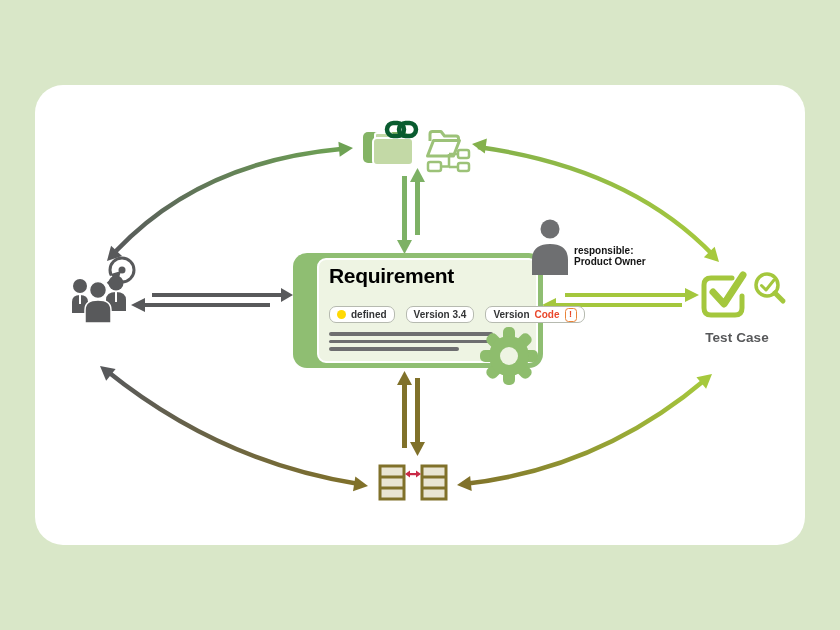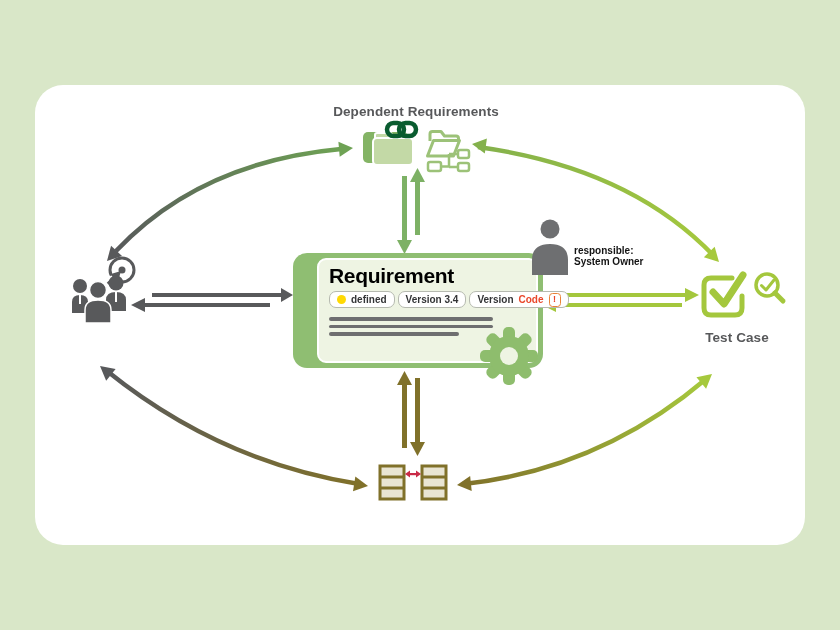--- a/index.html
+++ b/index.html
@@ -22,21 +22,21 @@
     background:#8fbe72;border-radius:14px;
   }
   .req-inner{
     position:absolute;left:24px;top:5px;right:5px;bottom:5px;
     background:#eef4e3;border:2px solid #ffffff;border-radius:9px;
     padding:4px 0 0 10px;box-sizing:border-box;
   }
   .req-title{
     font-size:21px;font-weight:bold;color:#000000;letter-spacing:-.3px;
   }
-  .badge-row{display:flex;gap:3px;margin-top:3px;}
+  .badge-row{display:flex;gap:11px;margin-top:18px;}
   .badge{
     display:flex;align-items:center;gap:5px;height:15px;
     background:#ffffff;border:1.5px solid #b6bab0;border-radius:7px;
     padding:0 7px;font-size:10px;font-weight:bold;color:#333436;white-space:nowrap;
   }
   .dot{width:9px;height:9px;border-radius:50%;background:#ffd903;}
   .high{color:#e9472b;}
   .alert-box{
     width:10px;height:12px;border:1.5px solid #e98339;border-radius:3.5px;
     display:flex;align-items:center;justify-content:center;
@@ -231,24 +231,23 @@
   </svg>
 
   <svg class="abs" style="left:531px;top:219px" width="38" height="56" viewBox="0 0 38 56">
     <g fill="#6e6f71">
       <circle cx="19" cy="10" r="9.5"></circle>
       <path d="M1,56 V41 Q1,25 19,25 Q37,25 37,41 V56 Z"></path>
     </g>
   </svg>
   <div class="resp-text">
     <div>responsible:</div>
-    <div>System Owner</div>
+    <div>Product Owner</div>
   </div>
 
-  <div class="node-label" style="left:266px;top:104px;width:300px">Dependent Requirements</div>
 
 
   <div class="node-label" style="left:657px;top:330px;width:160px">
     <div>Test Case</div>
   </div>
 
 
 </div>
 
 </body></html>

